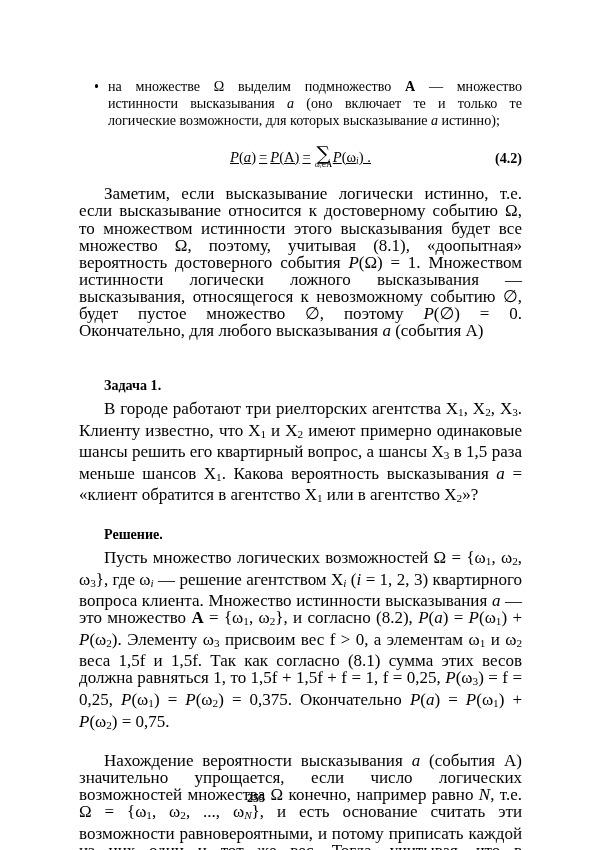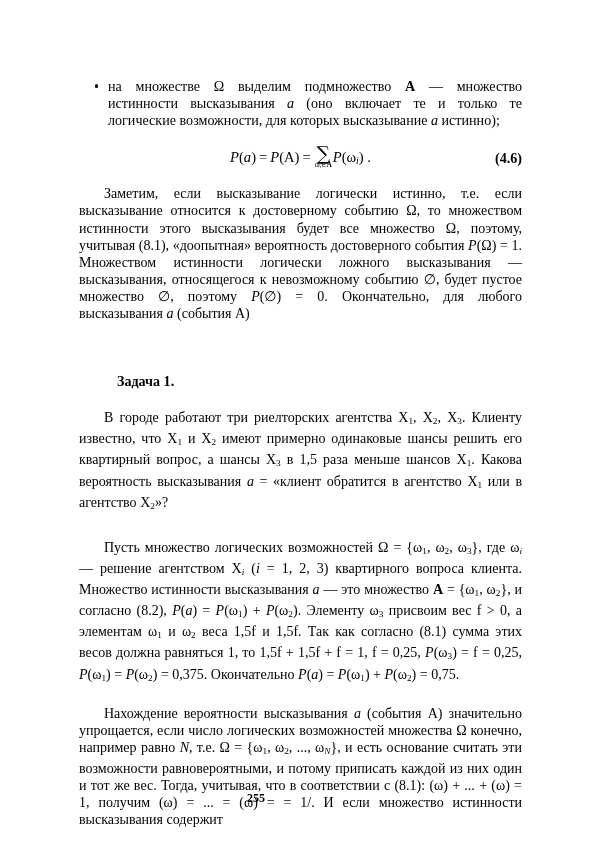--- a/index.html
+++ b/index.html
@@ -49,48 +49,49 @@
     left: 16px;
     top: 6.4px;
     width: 3.4px;
     height: 3.4px;
     background: #000;
     border-radius: 50%;
   }
 
   
   p.para {
-    font-size: 14px;
+    font-size: 17px;
     line-height: 17.1px;
     text-align: justify;
     text-justify: inter-word;
     margin: 0;
     text-indent: 25px;
   }
 
   .gap-6  { height: 6px; }
   .gap-10 { height: 10px; }
   .gap-14 { height: 14px; }
   .gap-16 { height: 16px; }
   .gap-18 { height: 18px; }
 
   h3.sect {
     font-size: 14.1px;
     line-height: 17.1px;
     font-weight: bold;
-    margin: 13px;
+    margin: 0;
     text-indent: 25px;
   }
 
   
   .mathline {
     position: relative;
     text-align: center;
     font-size: 14.6px;
     line-height: 20px;
+    text-decoration: underline;
   }
   .eqnum {
     position: absolute;
     right: 0;
     top: 50%;
     transform: translateY(-50%);
     font-weight: bold;
     font-size: 14.1px;
   }
   .mi { font-style: italic; }
@@ -142,21 +143,21 @@
       <li>
         <span class="dot"></span>
         <span>на множестве <span class="mup">Ω</span> выделим подмножество <span class="bold">A</span> — множество истинности высказывания <span class="mi">a</span> (оно включает те и только те логические возможности, для которых высказывание <span class="mi">a</span> истинно);</span>
       </li>
     </ul>
 
     <div class="gap-16"></div>
 
     <div class="mathline">
       <span><span class="mi">P</span>(<span class="mi">a</span>)<span class="op">=</span><span class="mi">P</span>(A)<span class="op">=</span><span class="sum-wrap"><span class="sum-glyph">∑</span><span class="sum-sub">ω<sub class="sr">i</sub>∈<b>A</b></span></span><span class="mi">P</span>(ω<sub class="s">i</sub>)&nbsp;.</span>
-      <span class="eqnum">(4.6)</span>
+      <span class="eqnum">(4.2)</span>
     </div>
 
     <div class="gap-14"></div>
 
     <p class="para">Заметим, если высказывание логически истинно, т.е. если высказывание относится к достоверному событию <span class="mup">Ω</span>, то множеством истинности этого высказывания будет все множество <span class="mup">Ω</span>, поэтому, учитывая (8.1), «доопытная» вероятность достоверного события <span class="mi">P</span>(<span class="mup">Ω</span>) = 1. Множеством истинности логически ложного высказывания — высказывания, относящегося к невозможному событию ∅, будет пустое множество ∅, поэтому <span class="mi">P</span>(∅) = 0. Окончательно, для любого высказывания <span class="mi">a</span> (события A)</p>
 
     <div class="gap-10"></div>
 
 
     <div class="gap-10"></div>
@@ -165,20 +166,21 @@
     <div class="gap-18"></div>
 
     <h3 class="sect">Задача 1.</h3>
 
     <div class="gap-6"></div>
 
     <p class="para">В городе работают три риелторских агентства <span class="mup">X</span><sub class="sr">1</sub>, <span class="mup">X</span><sub class="sr">2</sub>, <span class="mup">X</span><sub class="sr">3</sub>. Клиенту известно, что <span class="mup">X</span><sub class="sr">1</sub> и <span class="mup">X</span><sub class="sr">2</sub> имеют примерно одинаковые шансы решить его квартирный вопрос, а шансы <span class="mup">X</span><sub class="sr">3</sub> в 1,5 раза меньше шансов <span class="mup">X</span><sub class="sr">1</sub>. Какова вероятность высказывания <span class="mi">a</span> = «клиент обратится в агентство <span class="mup">X</span><sub class="sr">1</sub> или в агентство <span class="mup">X</span><sub class="sr">2</sub>»?</p>
 
     <div class="gap-18"></div>
 
+    <h3 class="sect">Решение.</h3>
 
     <div class="gap-6"></div>
 
     <p class="para">Пусть множество логических возможностей <span class="mup">Ω</span> = {ω<sub class="sr">1</sub>, ω<sub class="sr">2</sub>, ω<sub class="sr">3</sub>}, где ω<sub class="s">i</sub> — решение агентством <span class="mup">X</span><sub class="s">i</sub> (<span class="mi">i</span> = 1, 2, 3) квартирного вопроса клиента. Множество истинности высказывания <span class="mi">a</span> — это множество <span class="bold">A</span> = {ω<sub class="sr">1</sub>, ω<sub class="sr">2</sub>}, и согласно (8.2), <span class="mi">P</span>(<span class="mi">a</span>) = <span class="mi">P</span>(ω<sub class="sr">1</sub>) + <span class="mi">P</span>(ω<sub class="sr">2</sub>). Элементу ω<sub class="sr">3</sub> присвоим вес f &gt; 0, а элементам ω<sub class="sr">1</sub> и ω<sub class="sr">2</sub> веса 1,5f и 1,5f. Так как согласно (8.1) сумма этих весов должна равняться 1, то 1,5f + 1,5f + f = 1, f = 0,25, <span class="mi">P</span>(ω<sub class="sr">3</sub>) = f = 0,25, <span class="mi">P</span>(ω<sub class="sr">1</sub>) = <span class="mi">P</span>(ω<sub class="sr">2</sub>) = 0,375. Окончательно <span class="mi">P</span>(<span class="mi">a</span>) = <span class="mi">P</span>(ω<sub class="sr">1</sub>) + <span class="mi">P</span>(ω<sub class="sr">2</sub>) = 0,75.</p>
 
     <div class="gap-18"></div>
 
     <p class="para">Нахождение вероятности высказывания <span class="mi">a</span> (события A) значительно упрощается, если число логических возможностей множества <span class="mup">Ω</span> конечно, например равно <span class="mi">N</span>, т.е. <span class="mup">Ω</span> = {ω<sub class="sr">1</sub>, ω<sub class="sr">2</sub>, ..., ω<sub class="s">N</sub>}, и есть основание считать эти возможности равновероятными, и потому приписать каждой из них один и тот же вес. Тогда, учитывая, что в соответствии с (8.1): (ω) + ... + (ω) = 1, получим (ω) = ... = (ω) = = 1/. И если множество  истинности высказывания  содержит </p>
 
   </div>

